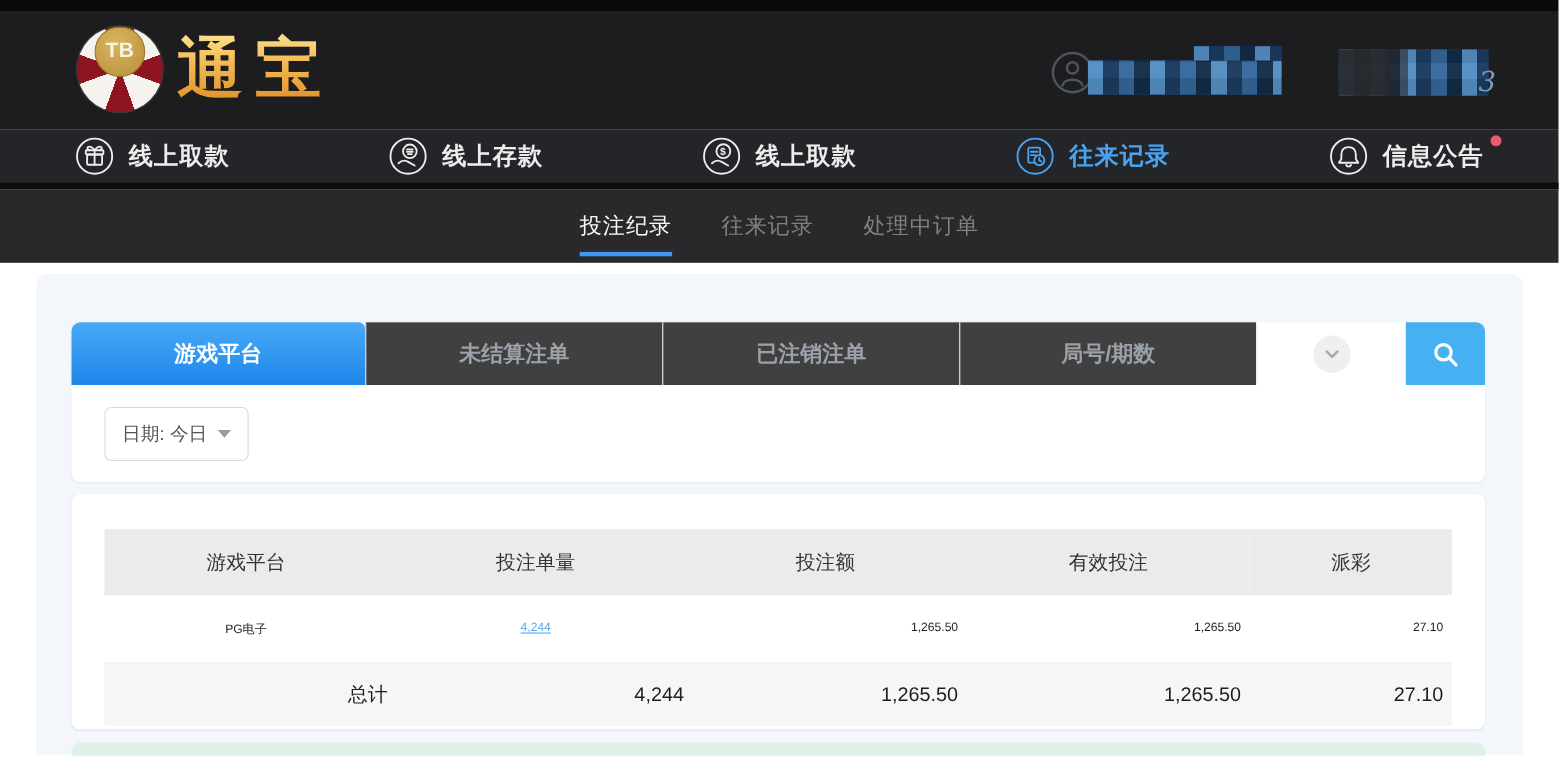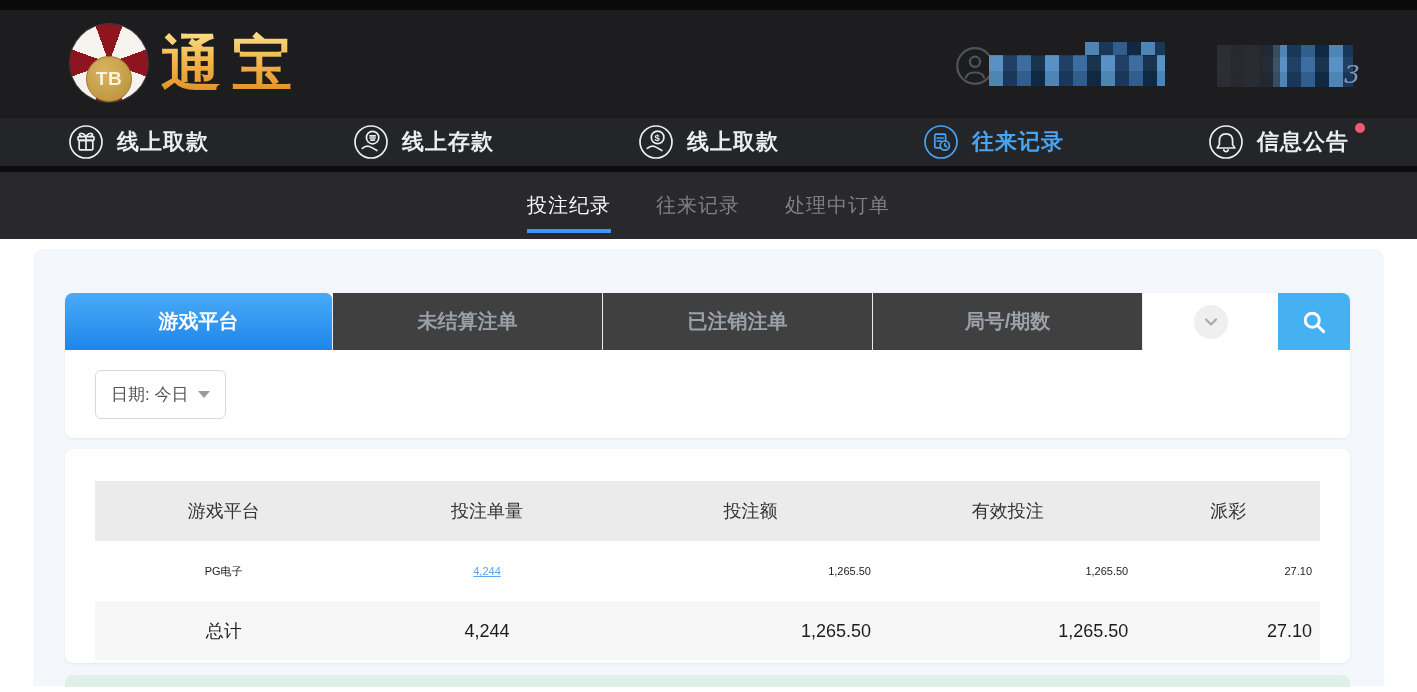--- a/index.html
+++ b/index.html
@@ -11,21 +11,21 @@
   .topbar-thin { height:10px; background:#0a0a0a; }
   .logobar { position:relative; height:108px; background:#1d1d1f; }
   .mainnav { height:54px; background:#232528; border-bottom:6px solid #0d0d0d;
              display:flex; align-items:center; justify-content:space-between; padding:0 68px; }
   .subnav { height:67px; background:#29292c; display:flex; align-items:center; justify-content:center; gap:45px; }
 
   
   .brand { position:absolute; left:70px; top:14px; display:flex; align-items:center; }
   .chip { width:78px; height:78px; border-radius:50%;
           background:conic-gradient(from -20deg,#8e1420 0 40deg,#f6f3ee 40deg 90deg,#8e1420 90deg 130deg,#f6f3ee 130deg 180deg,#8e1420 180deg 220deg,#f6f3ee 220deg 270deg,#8e1420 270deg 310deg,#f6f3ee 310deg 360deg);
-          display:flex; align-items:flex-end; justify-content:center; box-shadow:0 0 0 1px #3c3c3c; }
+          display:flex; align-items:flex-start; justify-content:center; box-shadow:0 0 0 1px #3c3c3c; }
   .chip-core { width:46px; height:46px; border-radius:50%; border:1px solid #997628;
           background:radial-gradient(circle at 40% 32%,#d9b45e,#b78f3a);
           display:flex; align-items:center; justify-content:center;
           color:#f8f2e0; font-weight:bold; font-size:19px; letter-spacing:.5px; }
   .brand-name { font-family:"DejaVu Serif", serif; font-size:60px; font-weight:bold; letter-spacing:11px;
           margin-left:13px; line-height:78px;
           background:linear-gradient(180deg,#fce392 5%,#f2b84e 45%,#df8a22 95%);
           -webkit-background-clip:text; background-clip:text; color:transparent; }
 
   
@@ -79,21 +79,21 @@
               border-top:7px solid #9a9a9a; margin-left:10px; }
 
   
   .table-card { width:1285px; margin-top:11px; background:#fff; border-radius:8px;
                 box-shadow:0 1px 2px rgba(150,165,185,.18); padding:32px 30px 3px; }
   table { width:100%; border-collapse:collapse; table-layout:fixed; }
   col.c1 { width:21%; } col.c2 { width:22%; } col.c3 { width:21%; } col.c4 { width:21%; } col.c5 { width:15%; }
   thead th { height:60px; background:#ebebeb; font-size:18px; font-weight:normal; color:#333; text-align:center; }
   tbody td { font-size:11px; color:#1d1d1d; }
   tr.data-row td { height:61px; border-bottom:1px solid #efefef; }
-  tr.total-row td { height:58px; background:#f6f6f6; font-size:18px; }
+  tr.total-row td { height:58px; background:#f6f6f6; font-size:18px;text-align:right; }
   td.cell-center, th.cell-center { text-align:center; }
   td.cell-num { text-align:right; padding-right:8px; }
   a.count-link { color:#5aa7ec; text-decoration:underline; cursor:pointer; }
 
   .green-bar { width:1285px; height:12px; margin-top:12px; background:#dff0e9; border-radius:8px 8px 0 0; }
 </style>
 </head>
 <body>
 
 <div class="screen">

